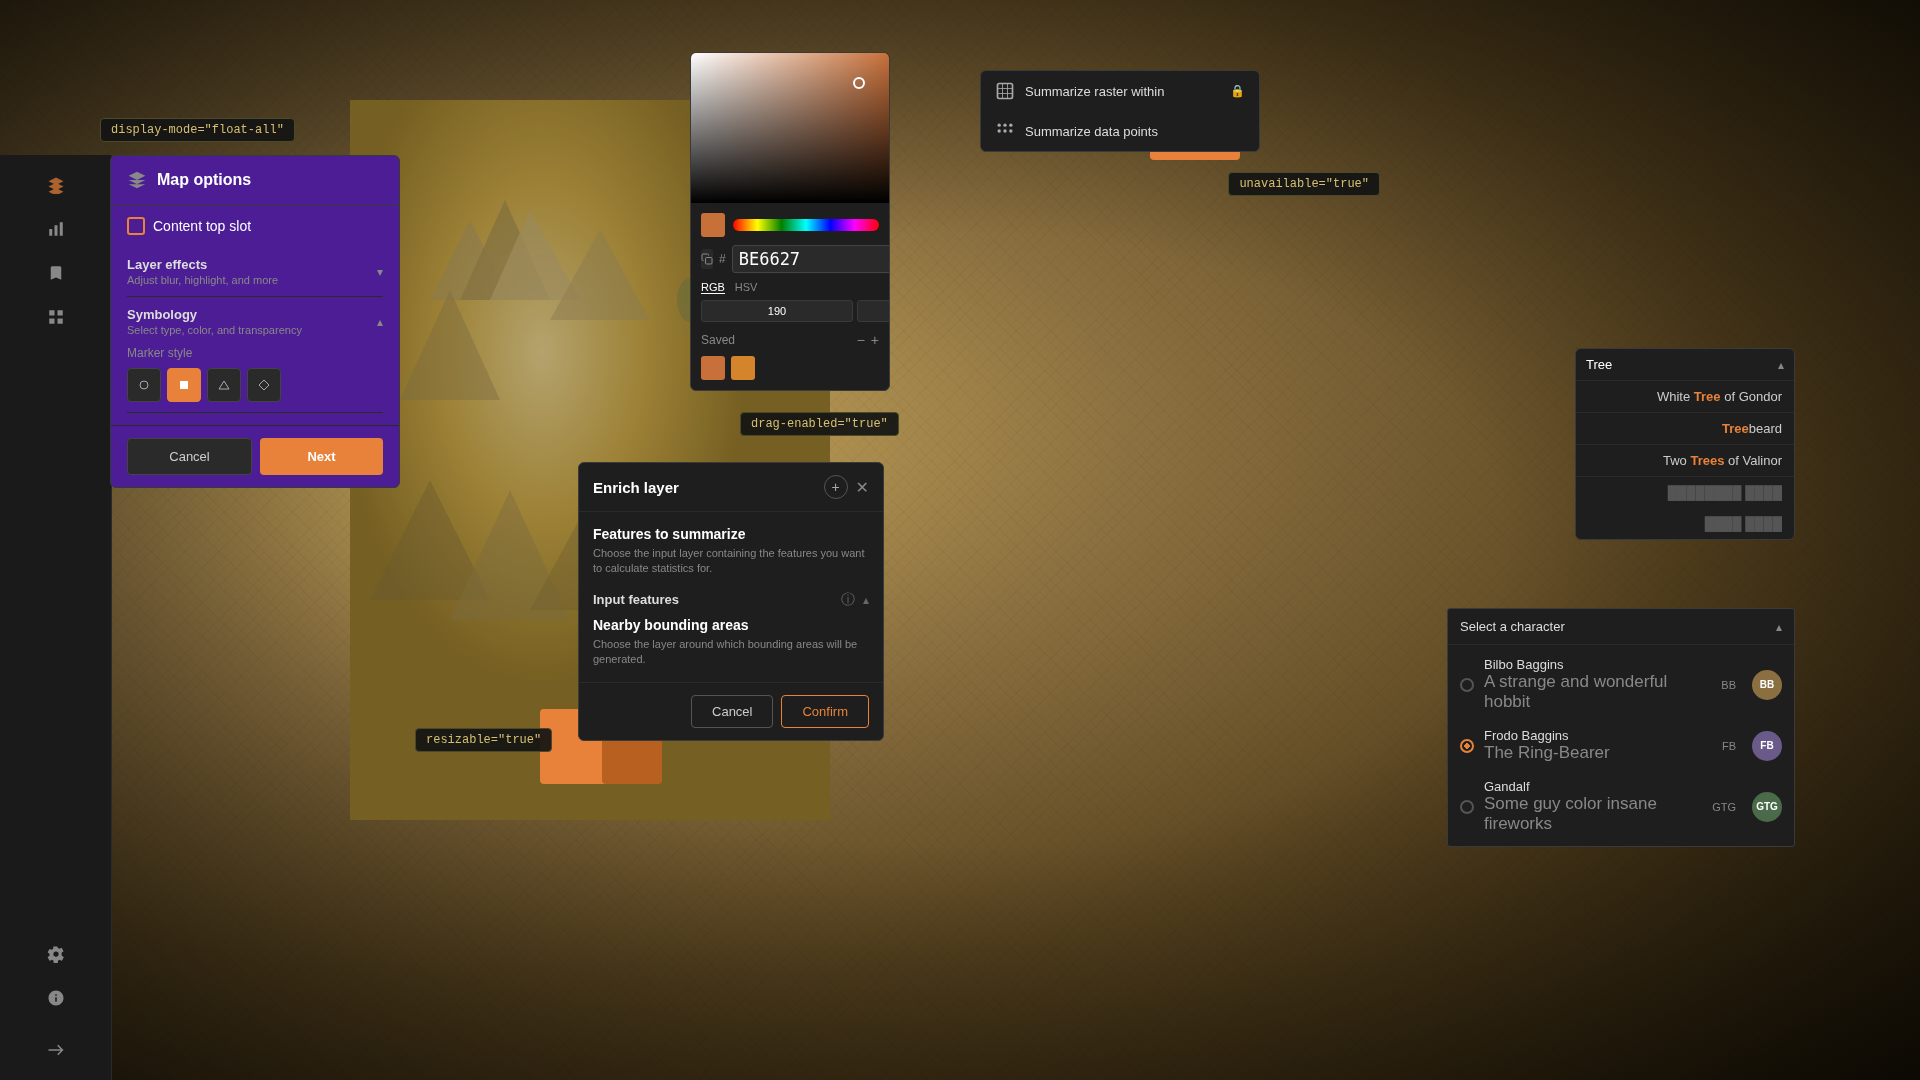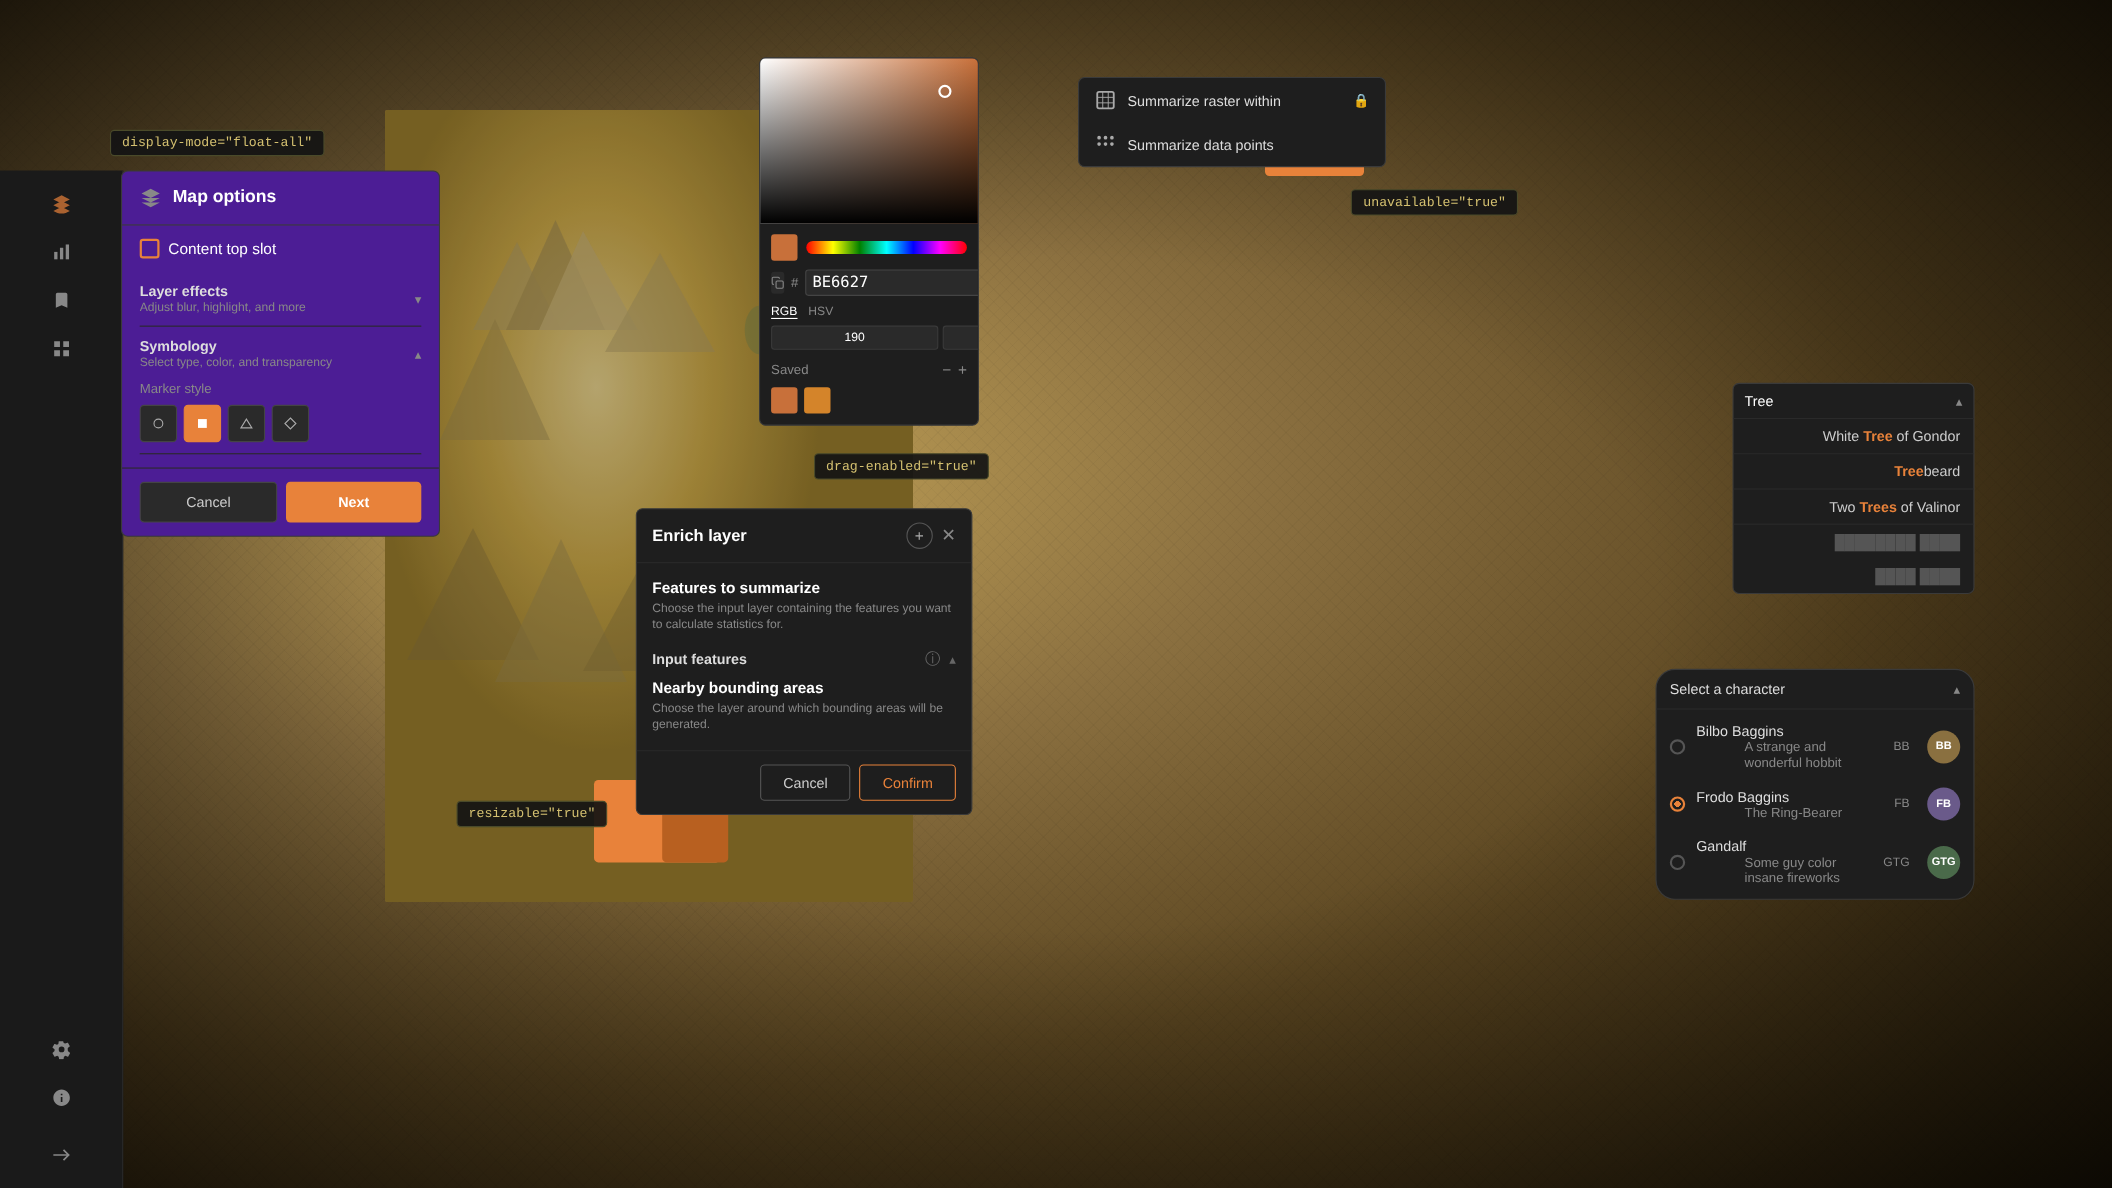--- a/index.html
+++ b/index.html
@@ -337,21 +337,21 @@
       color: #888;
       font-size: 12px;
     }
 
     .hex-input {
       flex: 1;
       background: #2a2a2a;
       border: 1px solid #444;
       border-radius: 3px;
       color: #fff;
-      font-size: 14px;
+      font-size: 17px;
       padding: 3px 6px;
       font-family: monospace;
     }
 
     .rgb-hsv-tabs {
       display: flex;
       gap: 10px;
       margin-bottom: 6px;
     }
 
@@ -671,24 +671,24 @@
     .tree-divider {
       height: 1px;
       background: #2a2a2a;
     }
 
     
     .character-select {
       position: absolute;
       top: 608px;
       right: 125px;
-      width: 290px;
+      width: 348px;
       background: #1e1e1e;
       border: 1px solid #3a3a3a;
-      border-radius: 18px;
+      border-radius: 3px;
       z-index: 100;
     }
 
     .char-header {
       display: flex;
       align-items: center;
       justify-content: space-between;
       padding: 10px 12px;
       border-bottom: 1px solid #2a2a2a;
     }
@@ -732,23 +732,22 @@
       flex: 1;
     }
 
     .char-name {
       font-size: 13px;
       color: #ddd;
       font-weight: 500;
     }
 
     .char-desc {
-      font-size: 12px;
-      color: #888;
-      margin-left: 44px;
+      font-size: 17px;
+      color: #888;
     }
 
     .char-initials {
       width: 30px;
       height: 30px;
       border-radius: 50%;
       background: #c8703a;
       display: flex;
       align-items: center;
       justify-content: center;

